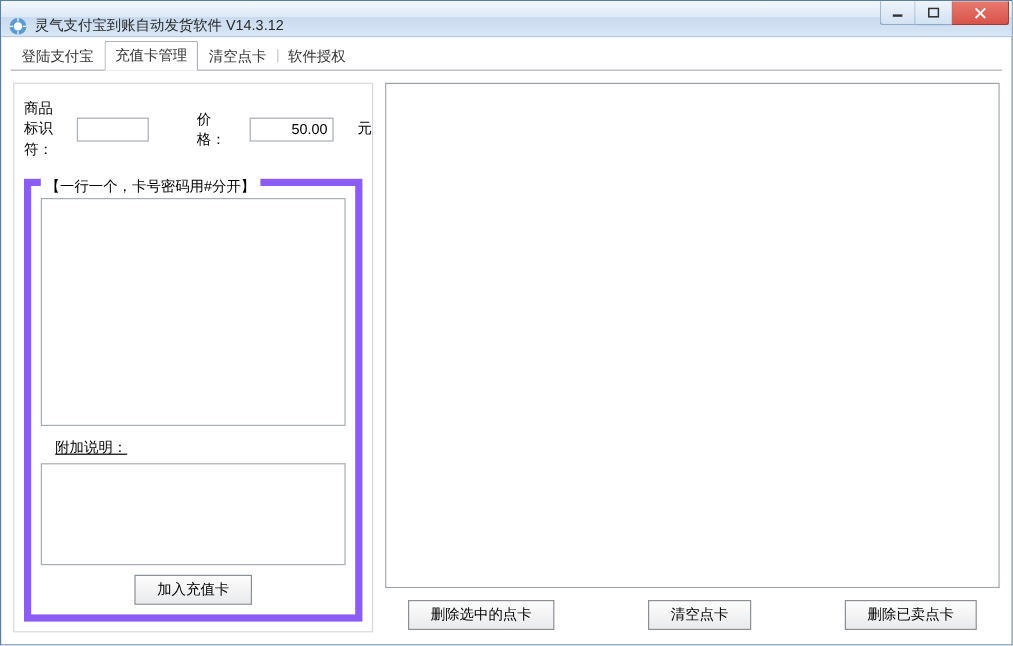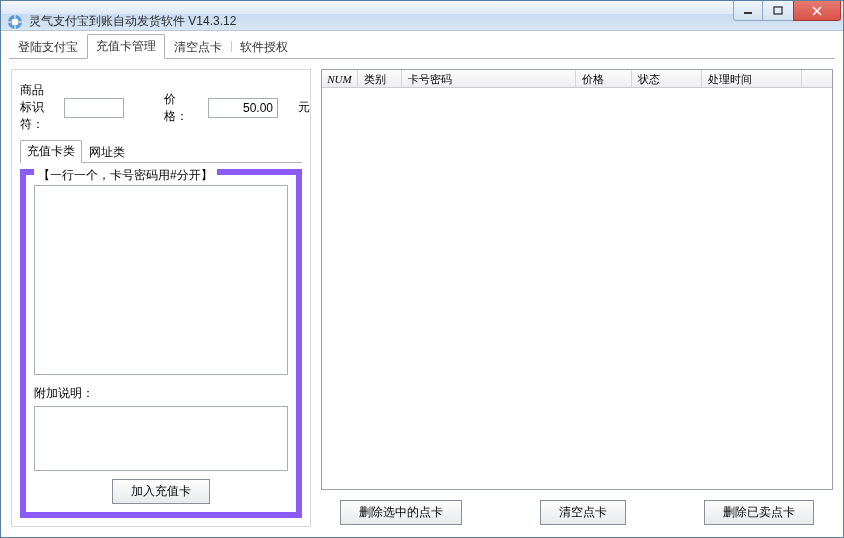--- a/index.html
+++ b/index.html
@@ -37,21 +37,21 @@
 .subtabs { display:flex; border-bottom:1px solid #aeb2b8; height:20px; align-items:flex-end; }
 .subtab { padding:2px 6px; border:1px solid transparent; border-bottom:none; position:relative; top:1px; }
 .subtab.active { border-color:#aeb2b8; background:#fff; border-radius:2px 2px 0 0; border-bottom:1px solid #fff; }
 .subtab + .subtab::before { content:""; position:absolute; left:-1px; top:4px; width:1px; height:10px; background:#c5c7cb; }
 .subtab.active::before, .subtab.active + .subtab::before { display:none; }
 
 .group { border:6px solid #8b5cf6; margin-top:6px; padding:10px 8px 8px 8px; position:relative; flex:1; display:flex; flex-direction:column; }
 .group .legend { position:absolute; top:-8px; left:8px; background:#fff; padding:0 4px; }
 .textarea { flex:1; border:1px solid #a8adb5; background:#fff; resize:none; font-family:inherit; font-size:12px; padding:2px; overflow-y:scroll; }
 .ta1 { min-height:190px; }
-.noteslbl { margin:10px 0 4px 0; }
+.noteslbl { margin:10px 0 4px 12px;text-decoration:underline; }
 .ta2 { height:70px; }
 .addbtnrow { display:flex; justify-content:center; margin-top:8px; }
 .btn { border:1px solid #8a8e95; background:linear-gradient(to bottom,#fdfdfd,#e9eaec); padding:3px 18px; font-size:12px; font-family:inherit; border-radius:0; cursor:default; }
 
 .rightpanel { flex:1; display:flex; flex-direction:column; }
 .listwrap { flex:1; border:1px solid #9ca1a8; background:#fff; display:flex; flex-direction:column; overflow:hidden; }
 .listhead { display:flex; background:linear-gradient(to bottom,#fdfdfd,#ededef); border-bottom:1px solid #c9ccd1; height:18px; font-size:11px; align-items:stretch; }
 .col { border-right:1px solid #d2d5d9; padding:1px 6px 0 6px; display:flex; align-items:center; white-space:nowrap; }
 .col.num { width:36px; font-family: "Times New Roman", serif; font-style:italic; justify-content:center;}
 .col.cat { width:44px; }
@@ -111,47 +111,34 @@
       <div class="leftpanel">
         <div class="row1">
           <span class="lbl">商品标识符：</span>
           <input class="inputbox id" value="" style="">
           <span style="flex:1"></span>
           <span class="lbl">价格：</span>
           <input class="inputbox price" value="50.00" style="">
           <span>元</span>
         </div>
 
-        <div class="subtabs">
-          <div class="subtab active">充值卡类</div>
-          <div class="subtab">网址类</div>
-        </div>
 
         <div class="group">
           <span class="legend">【一行一个，卡号密码用#分开】</span>
           <textarea class="textarea ta1" style=""></textarea>
           <div class="noteslbl">附加说明：</div>
           <textarea class="textarea ta2" style=""></textarea>
           <div class="addbtnrow">
             <button class="btn">加入充值卡</button>
           </div>
         </div>
       </div>
 
       <div class="rightpanel">
         <div class="listwrap">
-          <div class="listhead">
-            <div class="col num">NUM</div>
-            <div class="col cat">类别</div>
-            <div class="col code">卡号密码</div>
-            <div class="col price">价格</div>
-            <div class="col state">状态</div>
-            <div class="col time">处理时间</div>
-            <div class="col tail"></div>
-          </div>
           <div class="listbody"></div>
         </div>
         <div class="bottomrow">
           <button class="btn">删除选中的点卡</button>
           <button class="btn">清空点卡</button>
           <button class="btn">删除已卖点卡</button>
         </div>
       </div>
 
     </div>

